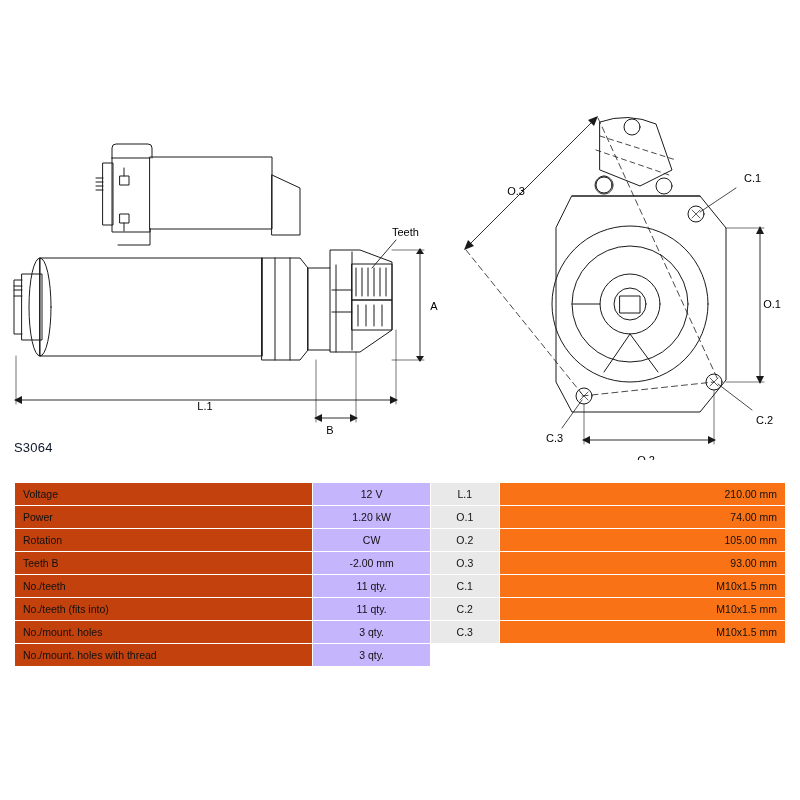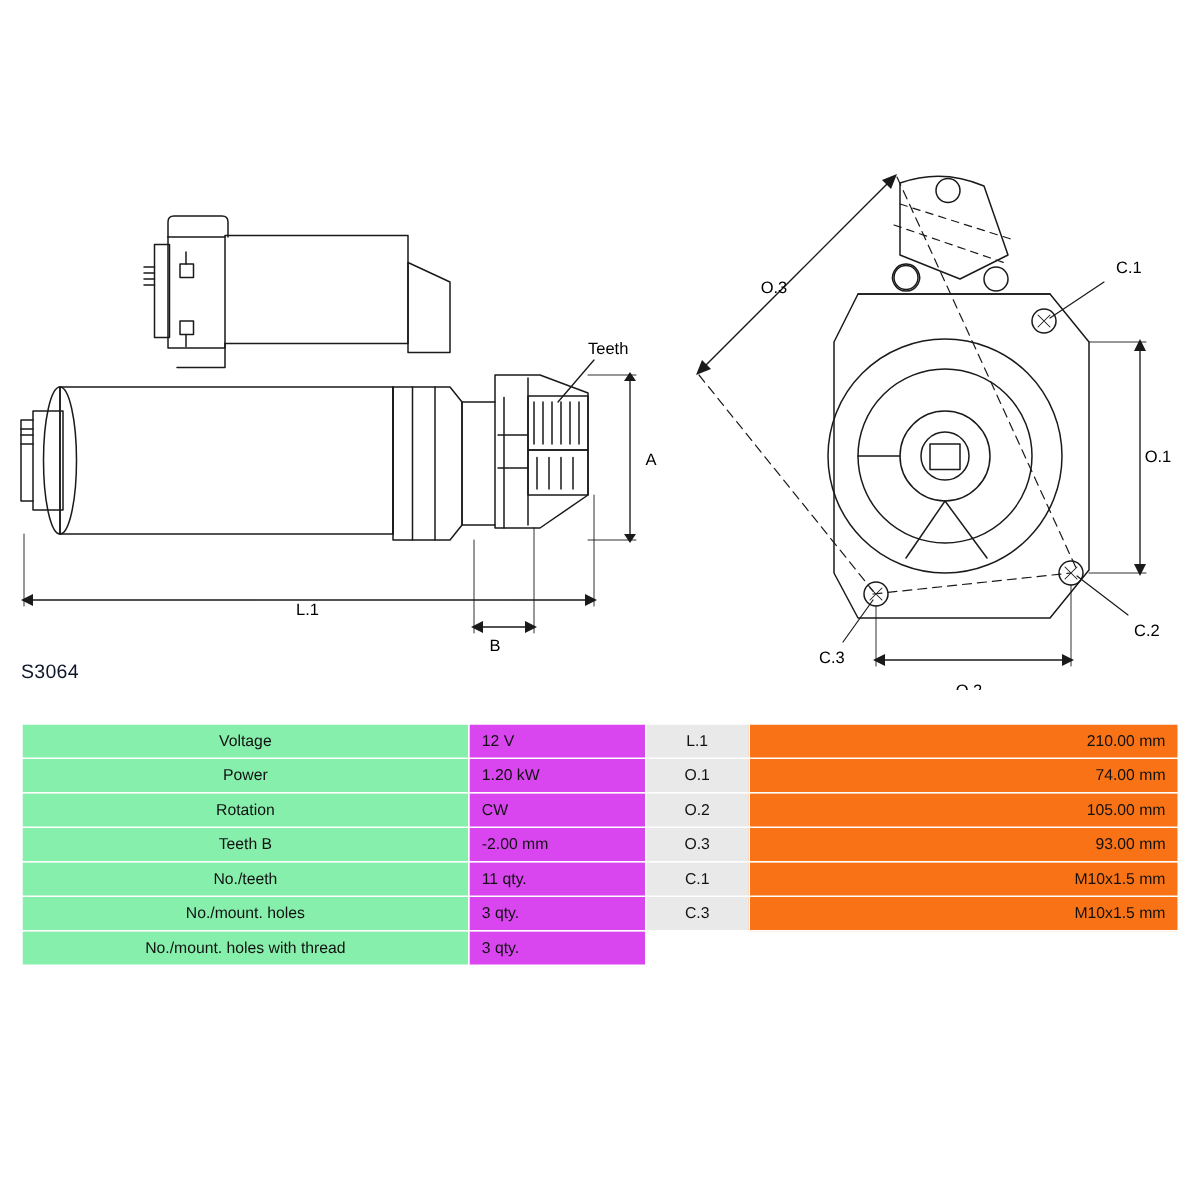--- a/index.html
+++ b/index.html
@@ -50,29 +50,29 @@
     font-size: 10.5px;
   }
   #spec-table td {
     height: 22px;
     padding: 0 8px;
     border: 1px solid #ffffff;
     vertical-align: middle;
     white-space: nowrap;
   }
   .lbl {
-    background: #86efac;
+    background: #c2410c;
+    text-align: left;
+    width: 300px;
+    color: #111;
+    margin-top: 16px;
+  }
+  .val {
+    background: #c4b5fd;
     text-align: center;
-    width: 300px;
-    color: #111;
-    margin-top: 16px;
-  }
-  .val {
-    background: #d946ef;
-    text-align: left;
     width: 108px;
     color: #111;
   }
   .lbl2 {
     background: #e9e9e9;
     text-align: center;
     width: 56px;
     color: #111;
   }
   .val2 {
@@ -264,20 +264,26 @@
         <td class="lbl2">O.3</td>
         <td class="val2">93.00 mm</td>
       </tr>
       <tr>
         <td class="lbl">No./teeth</td>
         <td class="val">11 qty.</td>
         <td class="lbl2">C.1</td>
         <td class="val2">M10x1.5 mm</td>
       </tr>
       <tr>
+        <td class="lbl">No./teeth (fits into)</td>
+        <td class="val">11 qty.</td>
+        <td class="lbl2">C.2</td>
+        <td class="val2">M10x1.5 mm</td>
+      </tr>
+      <tr>
         <td class="lbl">No./mount. holes</td>
         <td class="val">3 qty.</td>
         <td class="lbl2">C.3</td>
         <td class="val2">M10x1.5 mm</td>
       </tr>
       <tr>
         <td class="lbl">No./mount. holes with thread</td>
         <td class="val">3 qty.</td>
         <td class="blank"></td>
         <td class="blank"></td>

